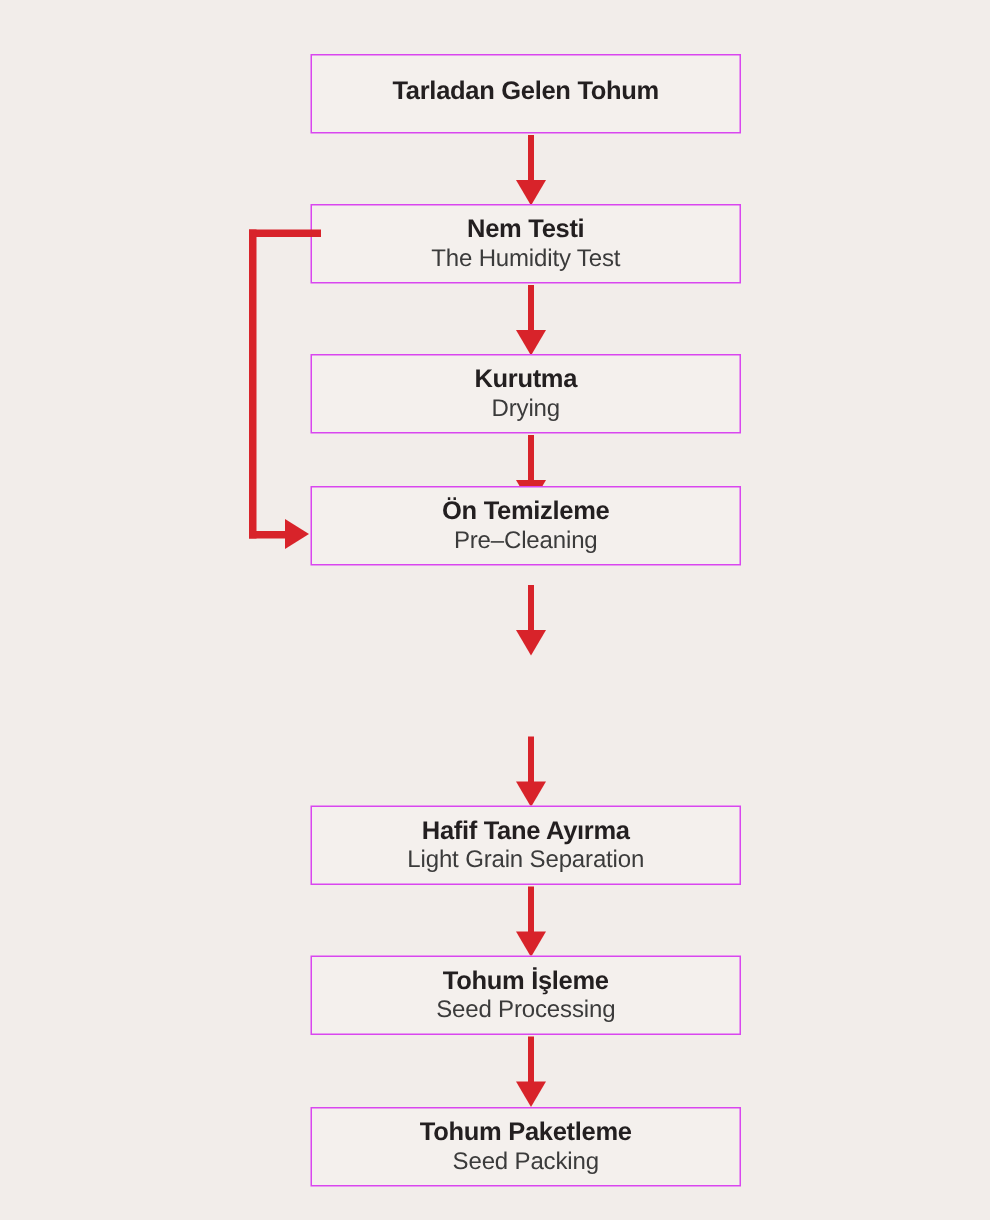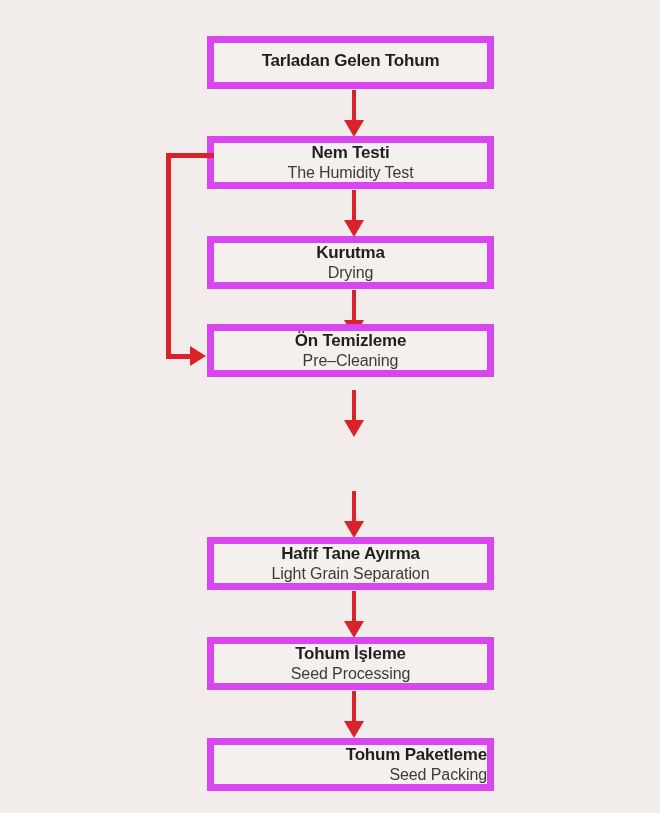--- a/index.html
+++ b/index.html
@@ -20,21 +20,21 @@
     height: 813px;
   }
 
   
   .node {
     position: absolute;
     left: 207px;
     width: 287px;
     height: 53px;
     box-sizing: border-box;
-    border: 7px solid #d946ef;
+    border: 1px solid #d946ef;
     background: #f4f0ed;
     display: flex;
     flex-direction: column;
     align-items: center;
     justify-content: center;
     line-height: 1;
   }
   .node-title {
     font-size: 17px;
     font-weight: bold;
@@ -52,21 +52,21 @@
   }
 
   
   #node-0 { top: 36px; }
   #node-1 { top: 136px; }
   #node-2 { top: 236px; }
   #node-3 { top: 324px; }
   #node-4 { top: 437px; }
   #node-5 { top: 537px; }
   #node-6 { top: 637px; }
-  #node-7 { top: 738px; align-items: flex-end; }
+  #node-7 { top: 738px; }
 
   
   .arrow-down {
     position: absolute;
     left: 344px;
     width: 20px;
     height: 47px;
   }
   .arrow-down .shaft {
     position: absolute;

